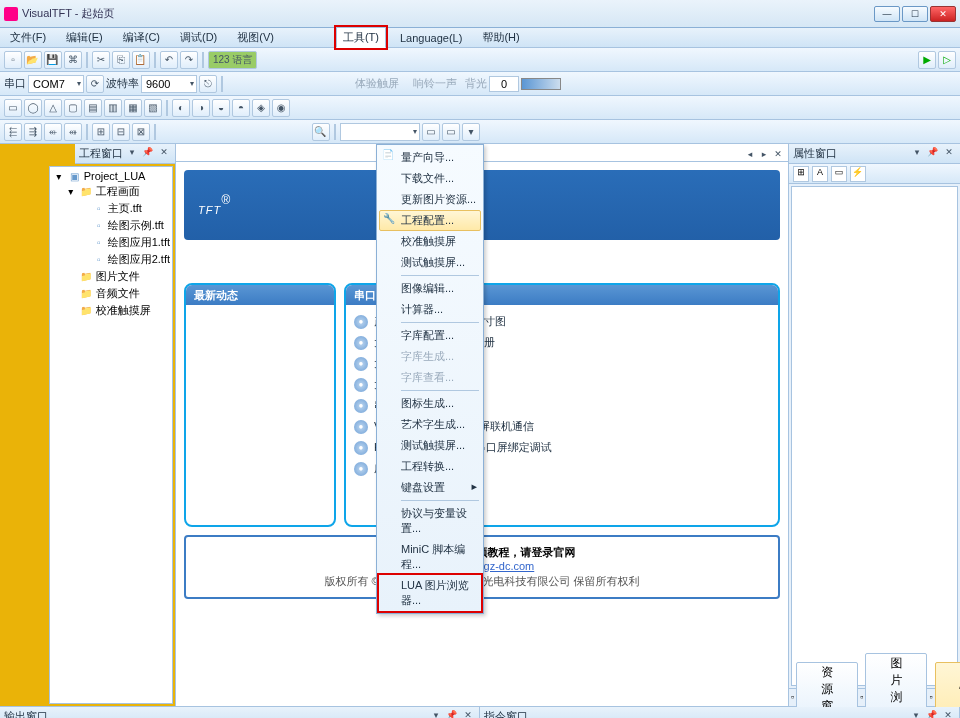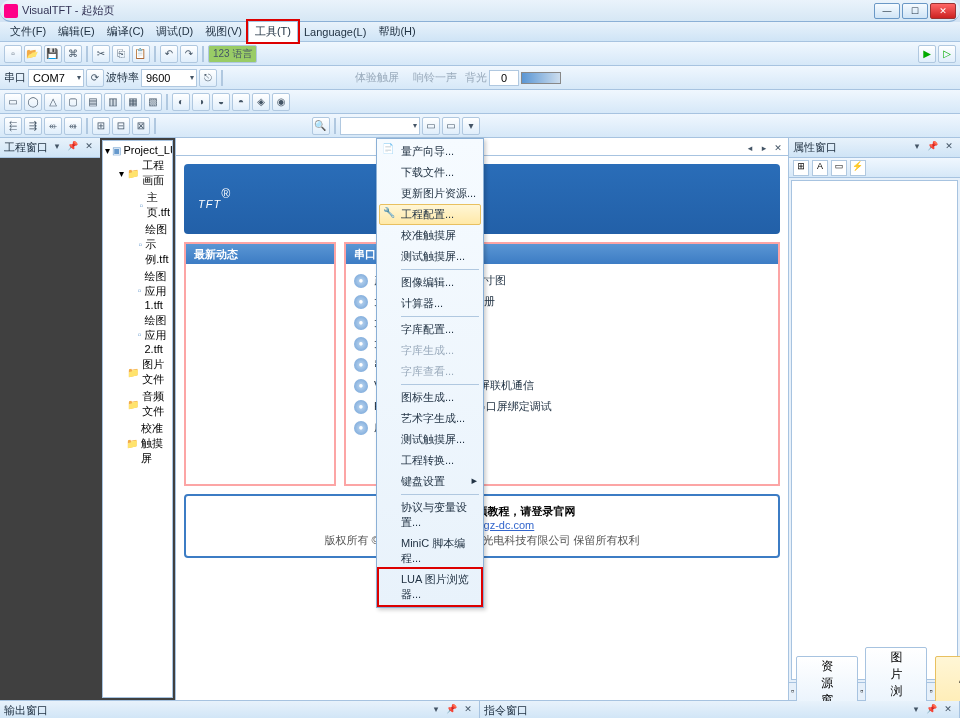--- a/index.html
+++ b/index.html
@@ -1,42 +1,42 @@
 <!DOCTYPE html>
 <html><head>
 <meta charset="utf-8">
 <style>
 * { margin:0; padding:0; box-sizing:border-box; font-family:"Microsoft YaHei","SimSun",Tahoma,sans-serif; font-size:11px; }
 body { background:#d4e4f4; width:960px; height:718px; overflow:hidden; position:relative; }
 
 
-.titlebar { height:22px; background:linear-gradient(#eaf3fb,#d6e7f5); display:flex; align-items:center; padding:0 4px; border-bottom:1px solid #8bb0d6;border-radius:11px; }
+.titlebar { height:28px; background:linear-gradient(#eaf3fb,#d6e7f5); display:flex; align-items:center; padding:0 4px; border-bottom:1px solid #8bb0d6; }
 .titlebar .logo { width:14px; height:14px; background:#f08; border-radius:2px; margin-right:4px; }
 .titlebar .title { flex:1; color:#335; }
 .titlebar .winbtns { display:flex; gap:2px; }
 .titlebar .winbtn { width:26px; height:16px; background:linear-gradient(#f6fbff,#cfe4f6); border:1px solid #6a98c6; border-radius:2px; display:flex; align-items:center; justify-content:center; font-size:9px; color:#234; }
 .titlebar .winbtn.close { background:linear-gradient(#f66,#c22); color:#fff; border-color:#933; }
 
 
-.menubar { height:20px; background:linear-gradient(#e8f2fb,#cfe4f6); display:flex; align-items:center; padding:0 4px; border-bottom:1px solid #a7c3e0; }
+.menubar { height:20px; background:linear-gradient(#e8f2fb,#cfe4f6); display:flex; align-items:center; padding:0 4px; border-bottom:1px solid #a7c3e0;gap:8px; }
 .menubar .menuitem { padding:2px 6px; color:#234; }
-.menubar .menuitem.active { background:#fff; border:1px solid #a7c3e0; border-bottom:1px solid #fff; position:relative; z-index:10; outline:2px solid #d00; }
+.menubar .menuitem.active { background:#fff; border:1px solid #a7c3e0; border-bottom:1px solid #fff; position:relative; z-index:10; outline:2px solid #d00;margin-left:48px; }
 
 
 .toolbar { height:24px; background:linear-gradient(#f0f7fe,#d6e8f8); border-bottom:1px solid #a7c3e0; display:flex; align-items:center; padding:0 4px; gap:2px; }
 .toolbar .tbtn { width:18px; height:18px; background:linear-gradient(#fff,#e0eefb); border:1px solid #b0c8e0; border-radius:2px; display:flex; align-items:center; justify-content:center; font-size:10px; color:#456; }
 .toolbar .sep { width:2px; height:16px; background:#b0c8e0; margin:0 2px; }
 .toolbar .combo { height:18px; background:#fff; border:1px solid #b0c8e0; padding:0 14px 0 4px; display:flex; align-items:center; position:relative;text-align:right; }
 .toolbar .combo::after { content:"▾"; position:absolute; right:2px; font-size:8px; color:#456; }
 .toolbar label { color:#234; }
 .toolbar .numbox { width:30px; height:16px; background:#fff; border:1px solid #b0c8e0; text-align:center; }
 
 
 .main { display:flex; height:calc(100% - 22px - 20px - 24px - 24px - 24px - 24px - 18px); }
-.leftcol { width:176px; display:flex; flex-direction:row; background:#404040; border-right:1px solid #a7c3e0; }
+.leftcol { width:176px; display:flex; flex-direction:column; background:#eab308; border-right:1px solid #a7c3e0;align-items:flex-end; }
 .midcol { flex:1; display:flex; flex-direction:column; background:#fff; position:relative; }
 .rightcol { width:172px; display:flex; flex-direction:column; background:#e6f0fa; border-left:1px solid #a7c3e0; }
 
 
 .panelhdr { height:20px; background:linear-gradient(#e8f2fb,#cfe4f6); border-bottom:1px solid #a7c3e0; display:flex; align-items:center; padding:0 4px; color:#234; }
 .panelhdr .spacer { flex:1; }
 .panelhdr .pbtn { width:14px; height:14px; font-size:9px; color:#456; text-align:center; margin-left:2px; }
 
 
 .tree { flex:1; background:#fff; border:1px solid #a7c3e0; margin:2px; overflow:auto; padding:2px; }
@@ -65,21 +65,21 @@
 
 
 .hero { height:70px; background:linear-gradient(#2a6db8,#2260a8); border-radius:4px; position:relative; color:#fff; display:flex; align-items:center; padding:0 14px; margin-bottom:8px; }
 .hero .brand { font-size:28px; font-style:italic; letter-spacing:1px; }
 .hero .sup { font-size:12px; vertical-align:super; }
 .hero .right { margin-left:auto; display:flex; align-items:center; gap:8px; }
 .hero .qr { width:52px; height:52px; background:#fff; }
 .hero .sub { font-size:14px; text-align:right; }
 
 .row { display:flex; gap:8px; }
-.card { border:2px solid #fca5a5; border-radius:0; background:#fff; overflow:hidden; }
+.card { border:2px solid #0ea5e9; border-radius:8px; background:#fff; overflow:hidden;margin-top:35px; }
 .card .chdr { height:20px; background:linear-gradient(#5a96d4,#3c7cc4); color:#fff; font-weight:bold; display:flex; align-items:center; padding:0 8px; }
 .card .cbody { padding:6px 8px; }
 .card.news { width:152px; height:244px; }
 .card.manual { flex:1; height:244px; }
 .listlink { display:flex; align-items:center; padding:3px 0; color:#234; }
 .listlink .bullet { width:14px; height:14px; background:radial-gradient(#bcd6f0,#6fa0d6); border-radius:50%; margin-right:6px; display:flex; align-items:center; justify-content:center; color:#fff; font-size:8px; }
 .newsbody { padding:8px; color:#555; line-height:1.6; }
 
 .footer-card { margin-top:8px; border:2px solid #3c7cc4; border-radius:4px; padding:8px; text-align:center; }
 .footer-card .bold { font-weight:bold; }

